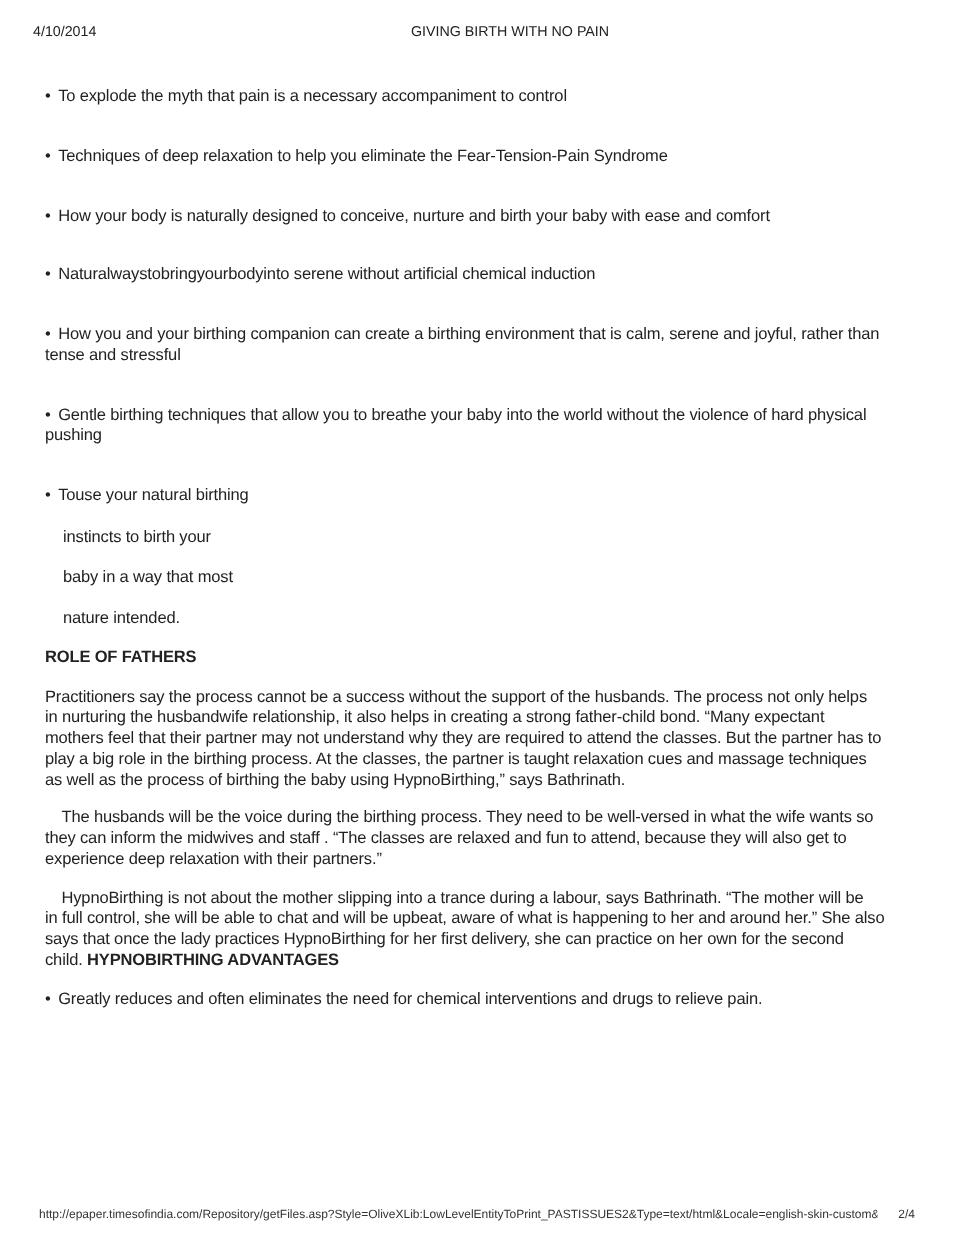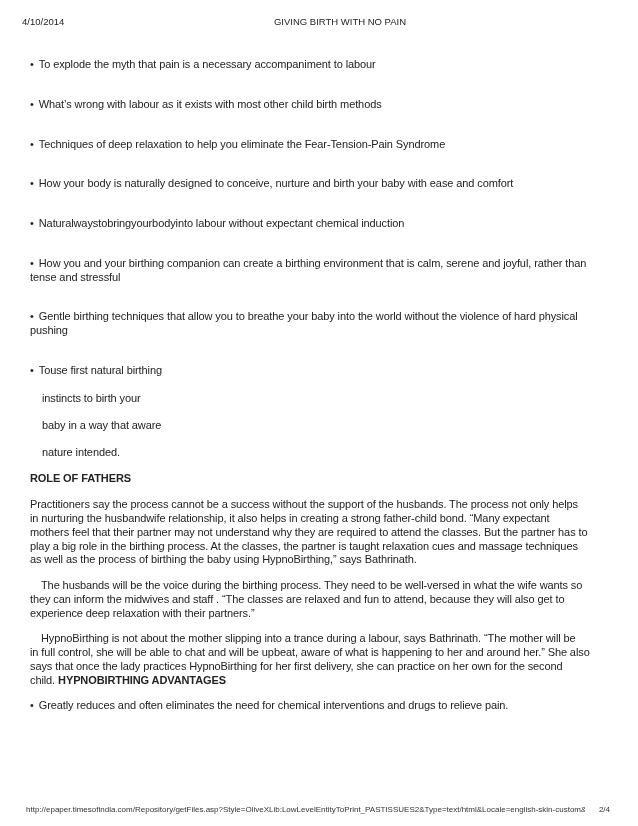--- a/index.html
+++ b/index.html
@@ -61,40 +61,39 @@
 
 <div class="page">
 
   <div class="print-header">
     <span class="print-date">4/10/2014</span>
     <span class="doc-title">GIVING BIRTH WITH NO PAIN</span>
   </div>
 
   <div class="content">
 
-    <p class="bullet"><span class="marker">•</span><span>To explode the myth that pain is a necessary accompaniment to labour</span></p>
+    <p class="bullet"><span class="marker">•</span><span>To explode the myth that pain is a necessary accompaniment to control</span></p>
 
-    <p class="bullet"><span class="marker">•</span><span>What’s wrong with labour as it exists with most other child birth methods</span></p>
 
     <p class="bullet"><span class="marker">•</span><span>Techniques of deep relaxation to help you eliminate the Fear-Tension-Pain Syndrome</span></p>
 
     <p class="bullet"><span class="marker">•</span><span>How your body is naturally designed to conceive, nurture and birth your baby with ease and comfort</span></p>
 
-    <p class="bullet"><span class="marker">•</span><span>Naturalwaystobringyourbodyinto labour without expectant chemical induction</span></p>
+    <p class="bullet"><span class="marker">•</span><span>Naturalwaystobringyourbodyinto serene without artificial chemical induction</span></p>
 
     <p class="bullet"><span class="marker">•</span><span>How you and your birthing companion can create a birthing environment that is calm, serene and joyful, rather than
 tense and stressful</span></p>
 
     <p class="bullet"><span class="marker">•</span><span>Gentle birthing techniques that allow you to breathe your baby into the world without the violence of hard physical
 pushing</span></p>
 
-    <p class="bullet tight"><span class="marker">•</span><span>Touse first natural birthing</span></p>
+    <p class="bullet tight"><span class="marker">•</span><span>Touse your natural birthing</span></p>
 
     <p class="bullet-cont">instincts to birth your</p>
-    <p class="bullet-cont">baby in a way that aware</p>
+    <p class="bullet-cont">baby in a way that most</p>
     <p class="bullet-cont">nature intended.</p>
 
     <h2 class="section-heading">ROLE OF FATHERS</h2>
 
     <p class="para">Practitioners say the process cannot be a success without the support of the husbands. The process not only helps
 in nurturing the husbandwife relationship, it also helps in creating a strong father-child bond. “Many expectant
 mothers feel that their partner may not understand why they are required to attend the classes. But the partner has to
 play a big role in the birthing process. At the classes, the partner is taught relaxation cues and massage techniques
 as well as the process of birthing the baby using HypnoBirthing,” says Bathrinath.</p>
 

